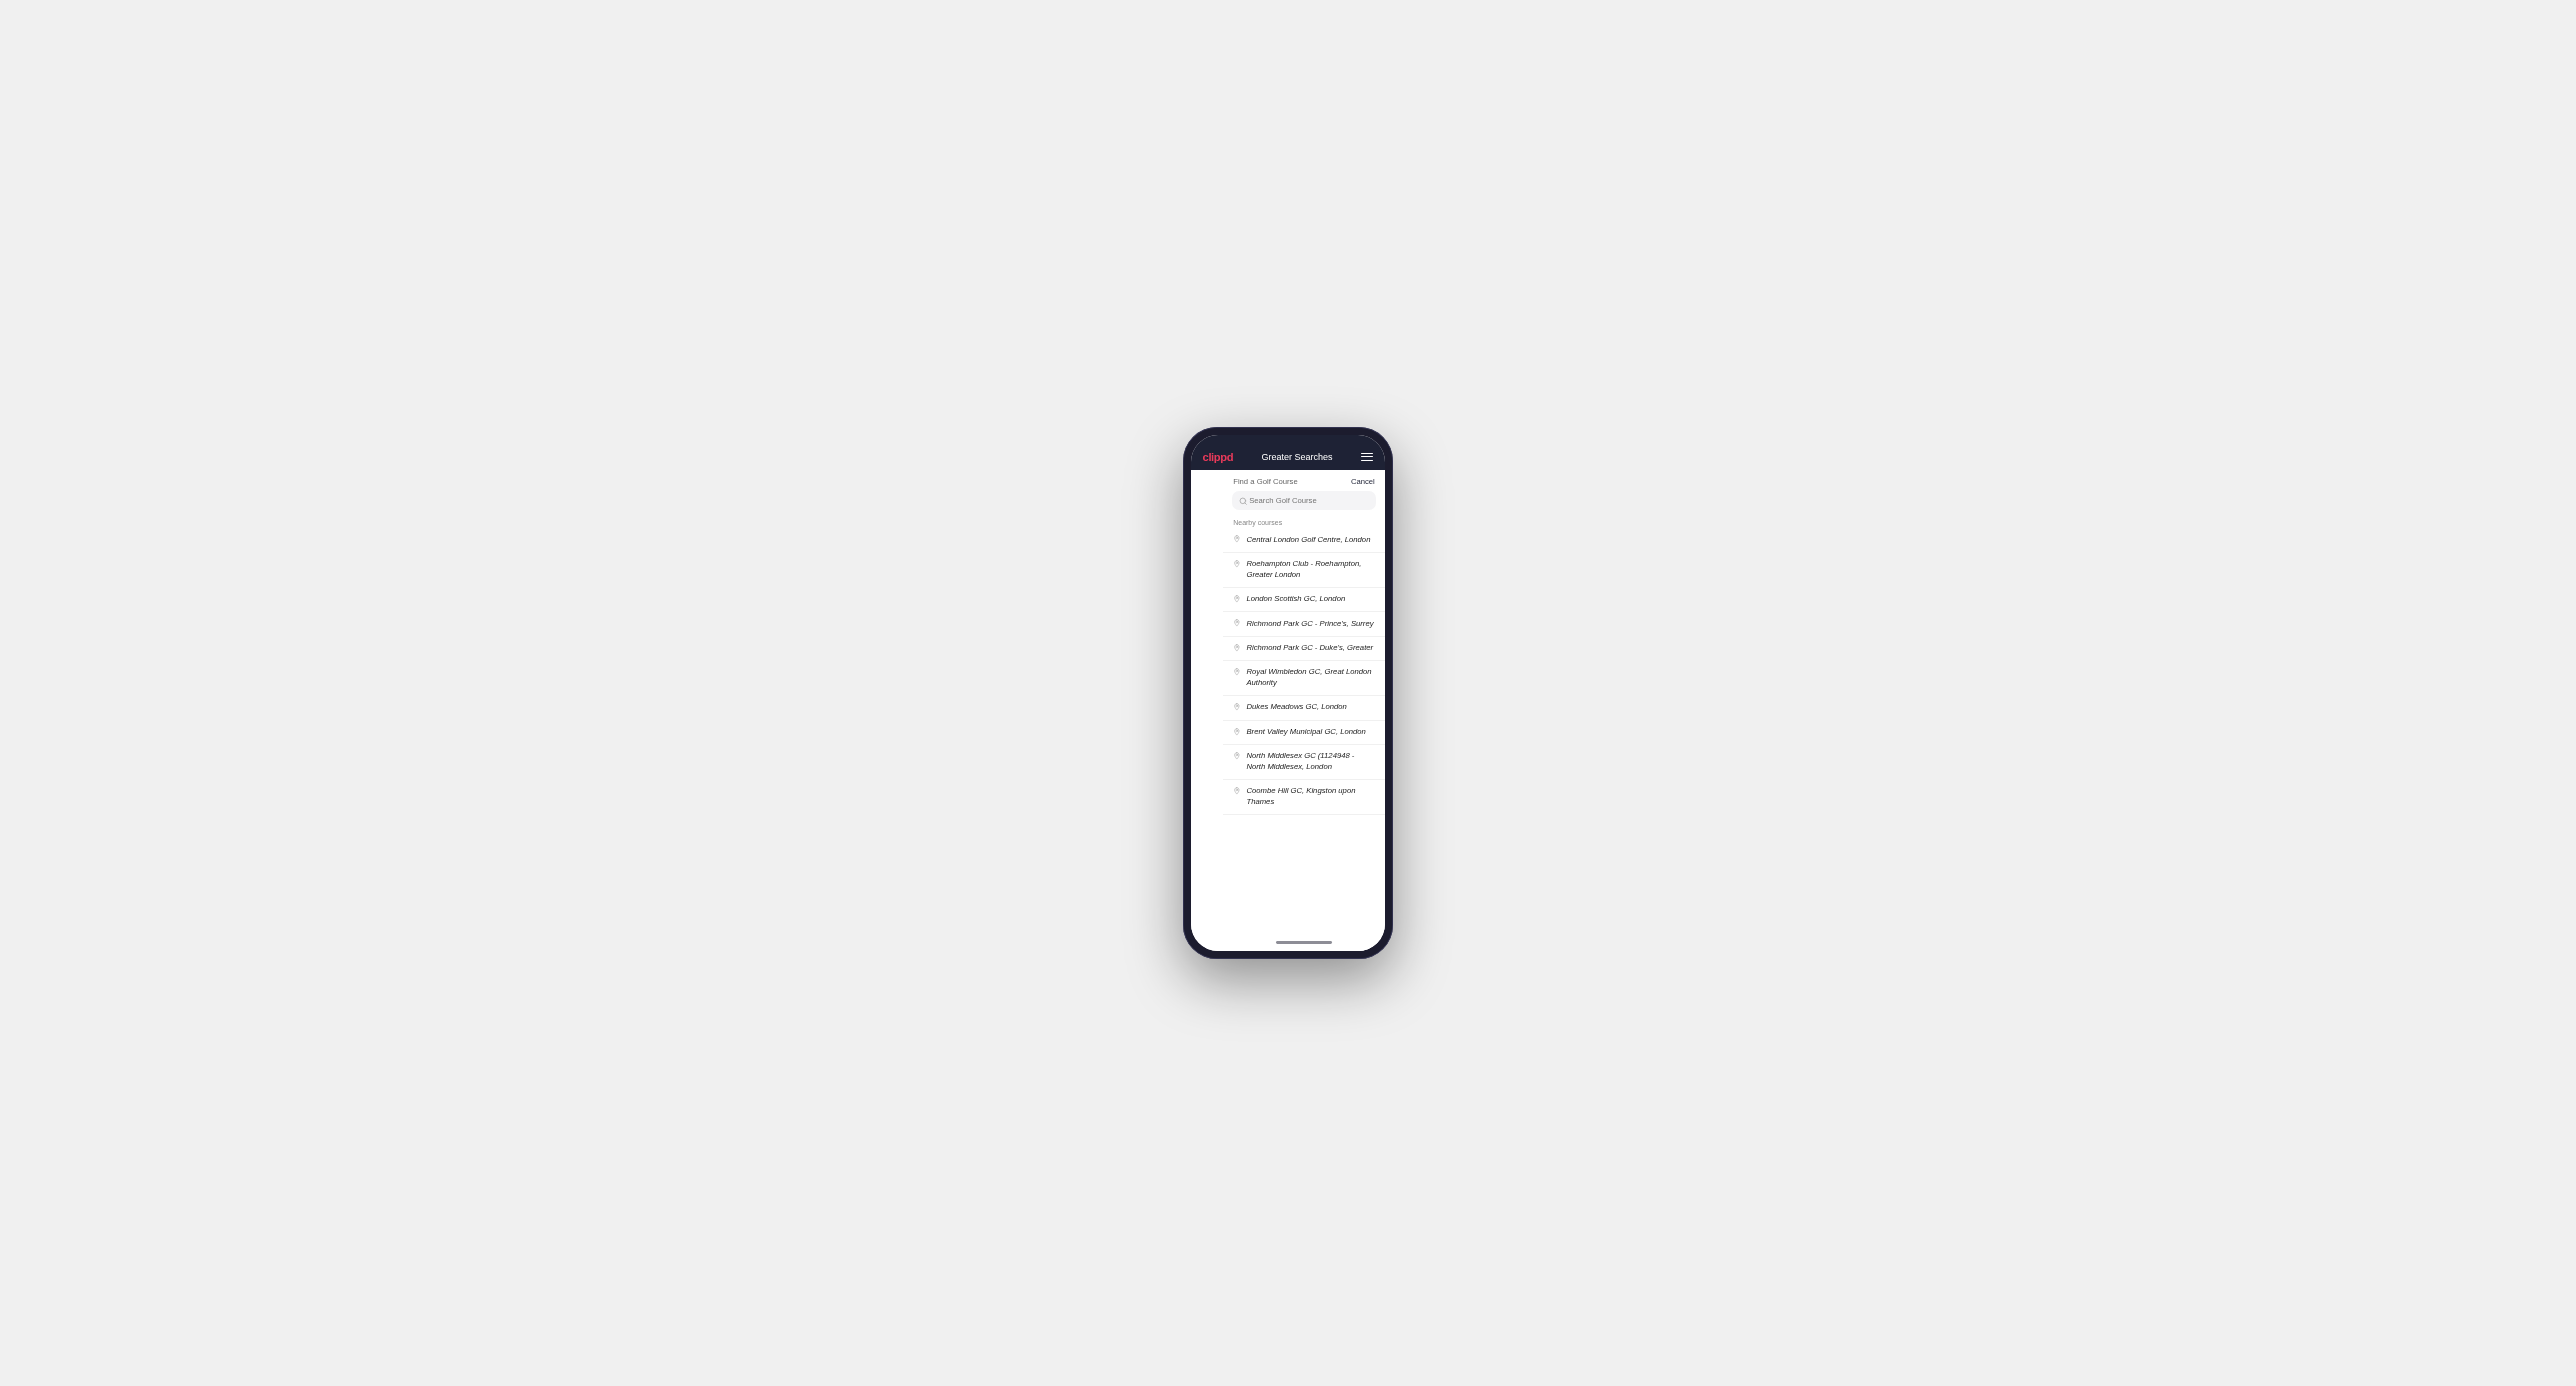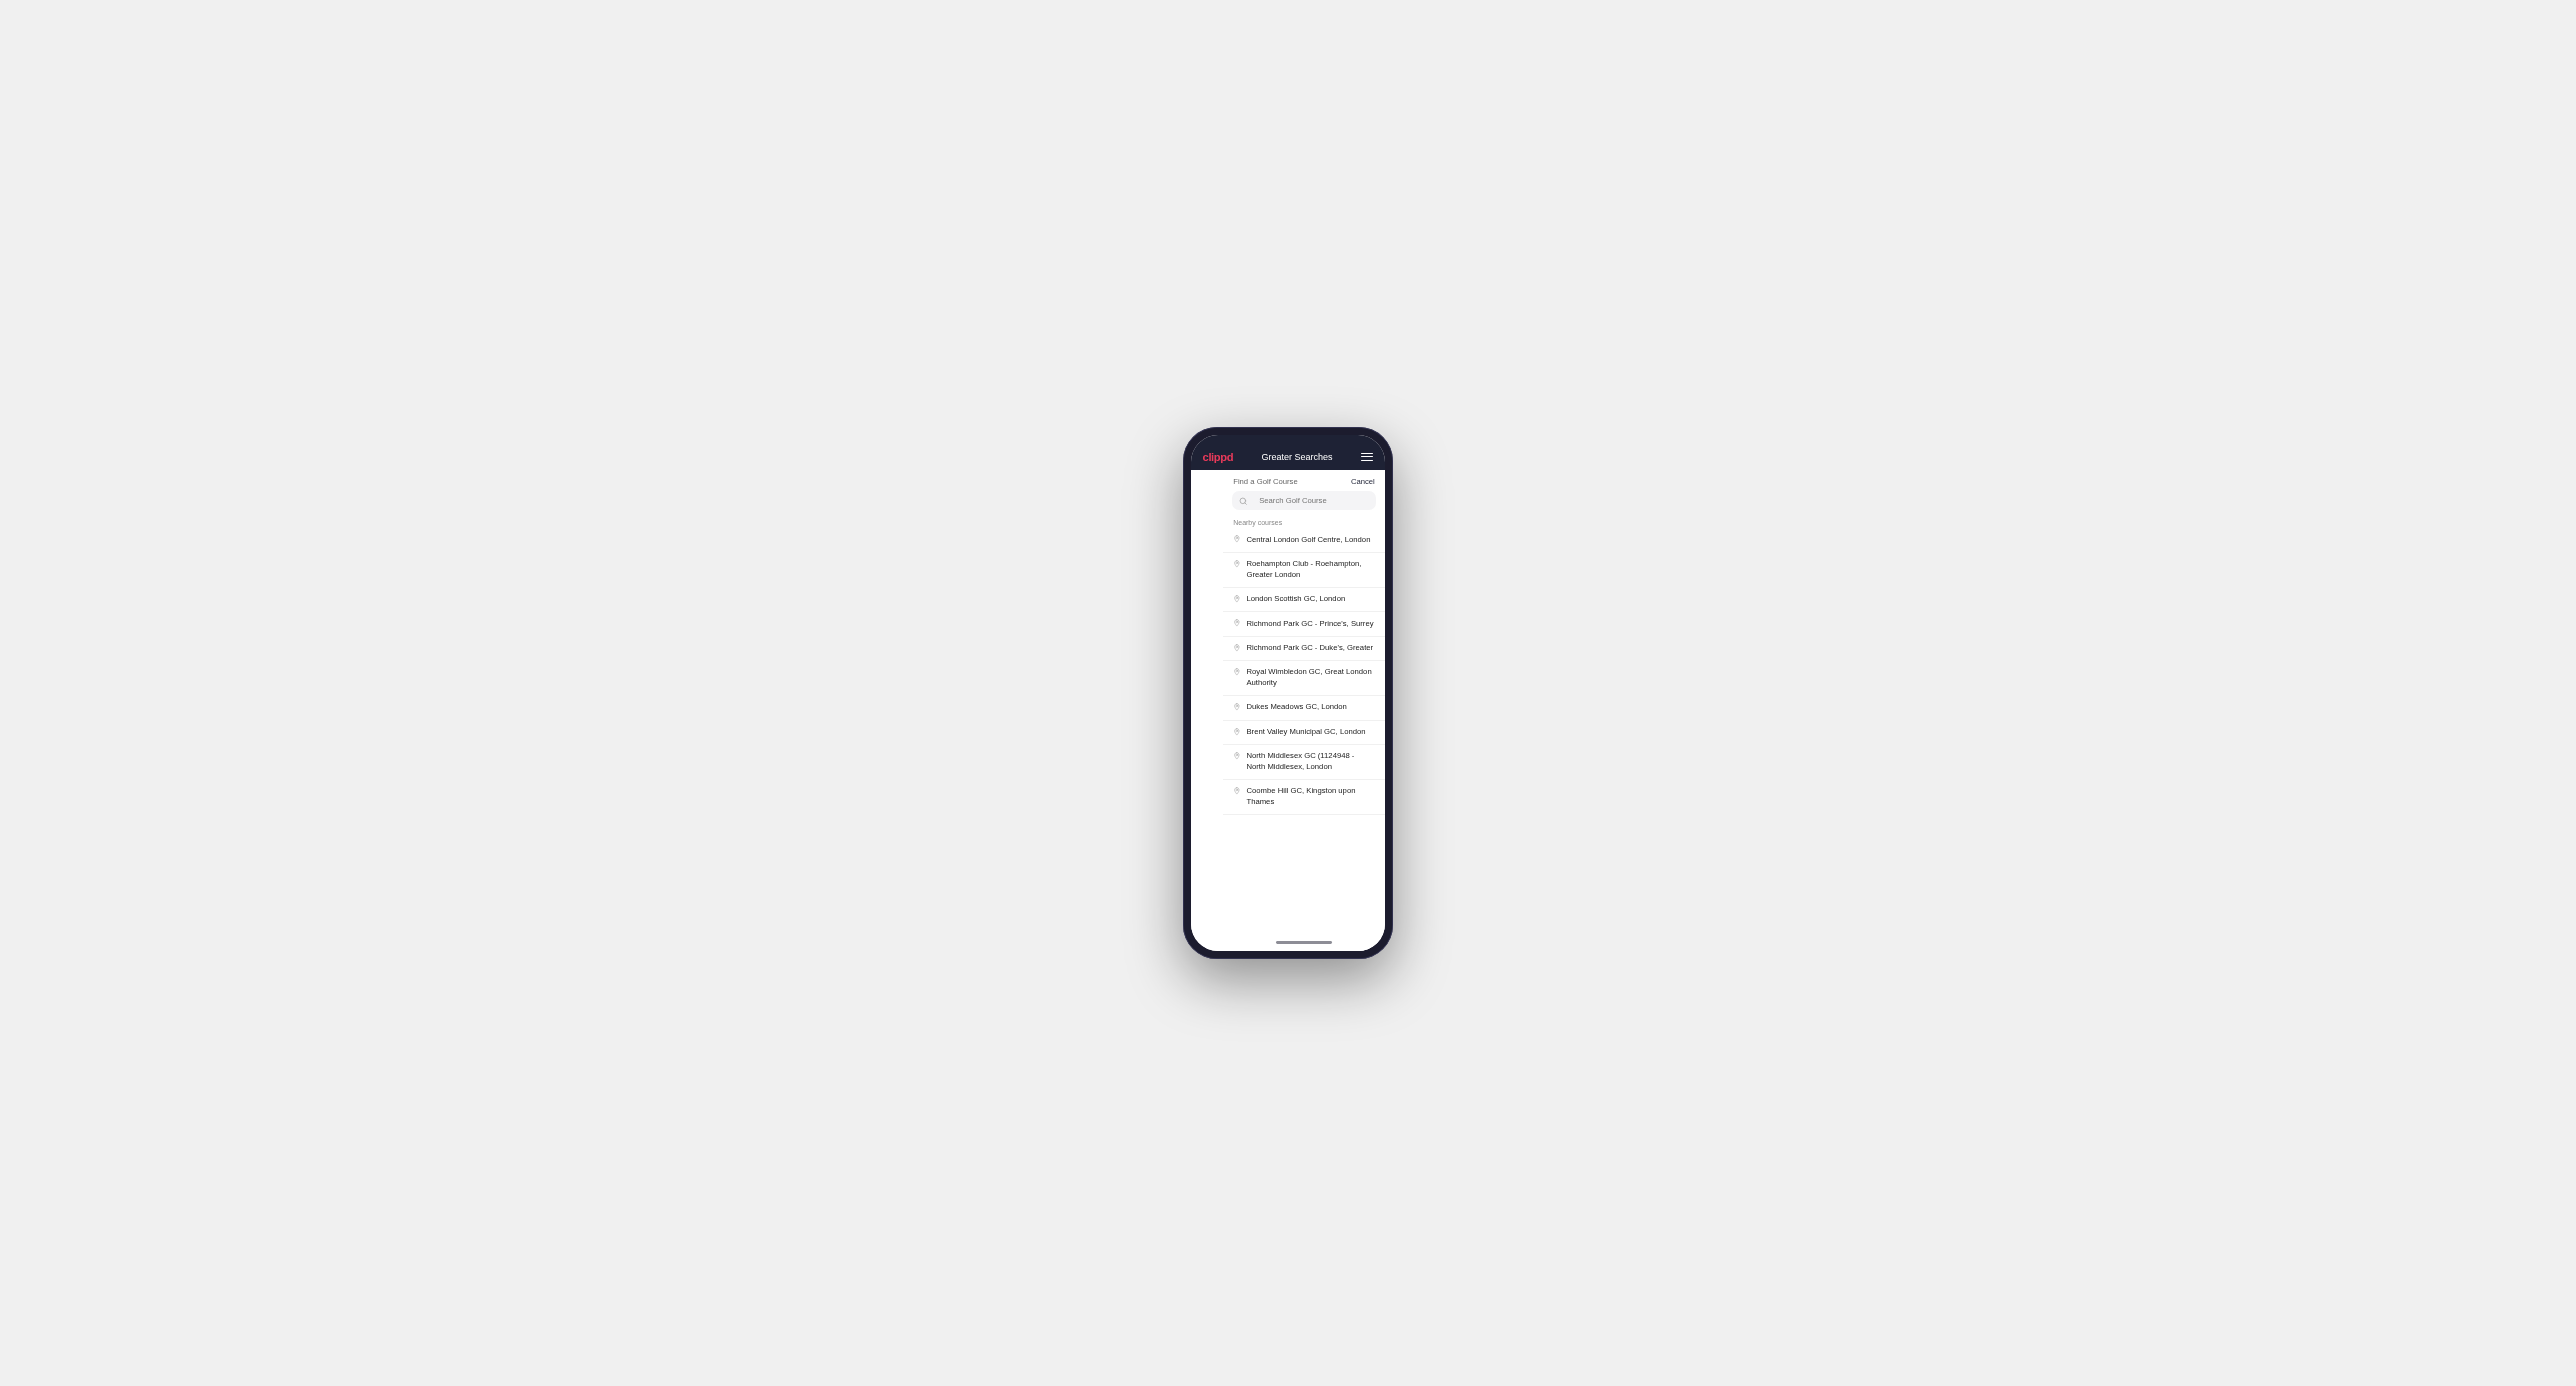--- a/index.html
+++ b/index.html
@@ -118,21 +118,21 @@
       padding: 0 8.4px 5.6px;
       flex-shrink: 0;
     }
 
     .search-input-wrapper {
       display: flex;
       align-items: center;
       background: #f4f4f6;
       border-radius: 7px;
       padding: 4.9px 7px;
-      gap: 12px;
+      gap: 2px;
     }
 
     .search-icon-svg {
       color: #aaa;
       font-size: 8.4px;
       flex-shrink: 0;
     }
 
     .search-input {
       border: none;
@@ -147,20 +147,21 @@
     .nearby-label {
       font-size: 7px;
       color: #888;
       padding: 2.8px 9.8px 2.8px;
       flex-shrink: 0;
     }
 
     .courses-list {
       flex: 1;
       overflow-y: auto;
+      font-style: italic;
     }
 
     .course-item {
       display: flex;
       align-items: flex-start;
       padding: 6.3px 9.8px;
       border-bottom: 0.7px solid #f0f0f0;
       gap: 5.6px;
       cursor: pointer;
     }

